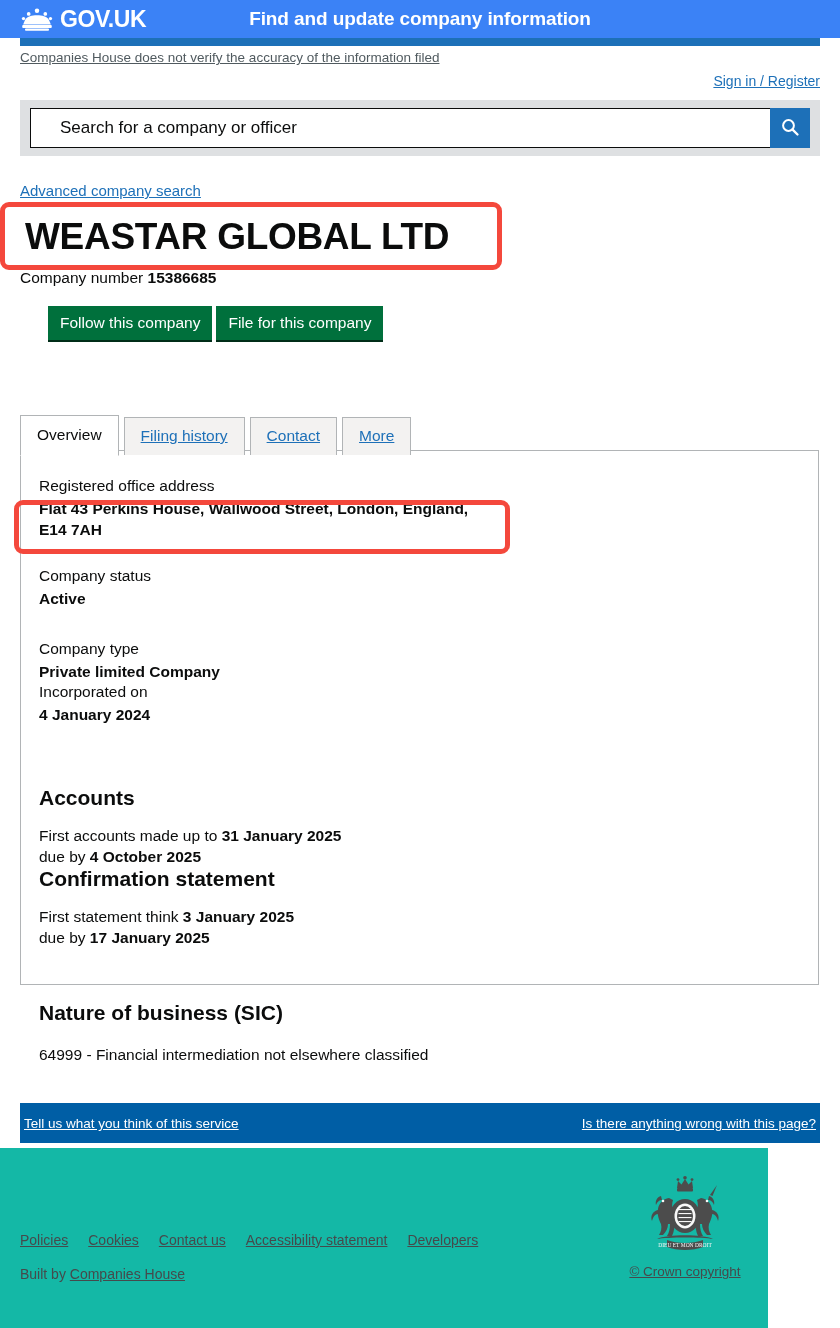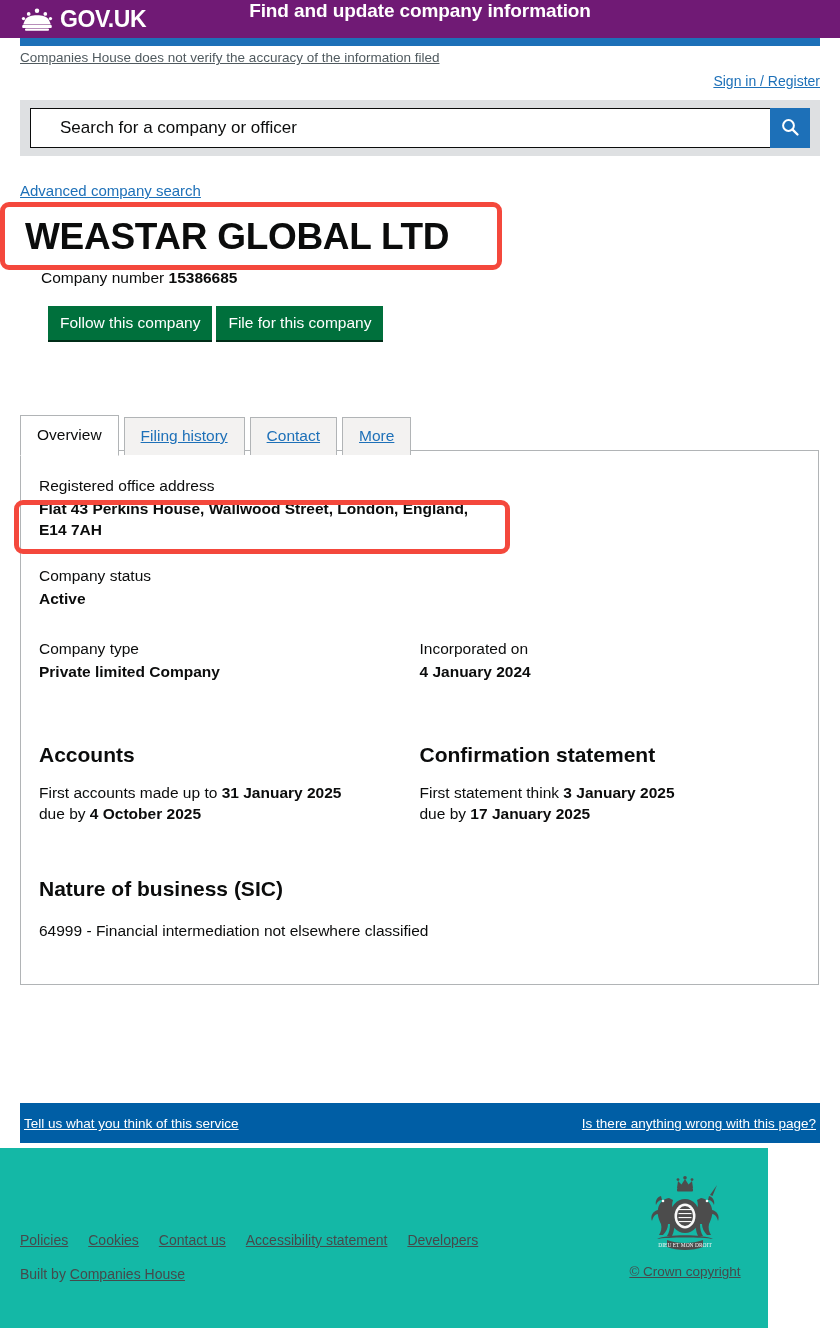--- a/index.html
+++ b/index.html
@@ -15,23 +15,24 @@
     position: relative;
     width: 840px;
     min-height: 1328px;
     background: #ffffff;
     overflow: hidden;
   }
 
   
   .govuk-header {
     height: 38px;
-    background: #701a75;
+    background: #3b82f6;
     position: relative;
     display: flex;
+    align-items: center;
   }
   .brand {
     display: flex;
     align-items: center;
     gap: 6px;
     margin-left: 20px;
     text-decoration: none;
   }
   .crown-logo {
     width: 34px; height: 24px;
@@ -158,21 +159,20 @@
     line-height: 1;
     letter-spacing: -0.3px;
     margin: 0;
   }
 
   .company-number {
     position: absolute;
     top: 269px; left: 20px;
     font-size: 15.5px;
     color: #0b0c0c;
-    margin-left: 21px;
   }
   .company-number b { font-weight: bold; }
 
   
   .actions {
     position: absolute;
     top: 306px; left: 20px;
     display: flex;
     gap: 4px;
     padding-left: 28px;
@@ -250,20 +250,21 @@
     width: 496px;
     height: 54px;
     border: 5px solid #f4483c;
     border-radius: 9px;
     z-index: 4;
     pointer-events: none;
   }
 
   .field-row {
     display: flex;
+    flex-direction: column;
   }
   .col-half { width: 50%; }
 
   .sec-heading {
     font-size: 21px;
     font-weight: bold;
     color: #0b0c0c;
     margin: 0 0 16px 0;
   }
   .sec-line {

